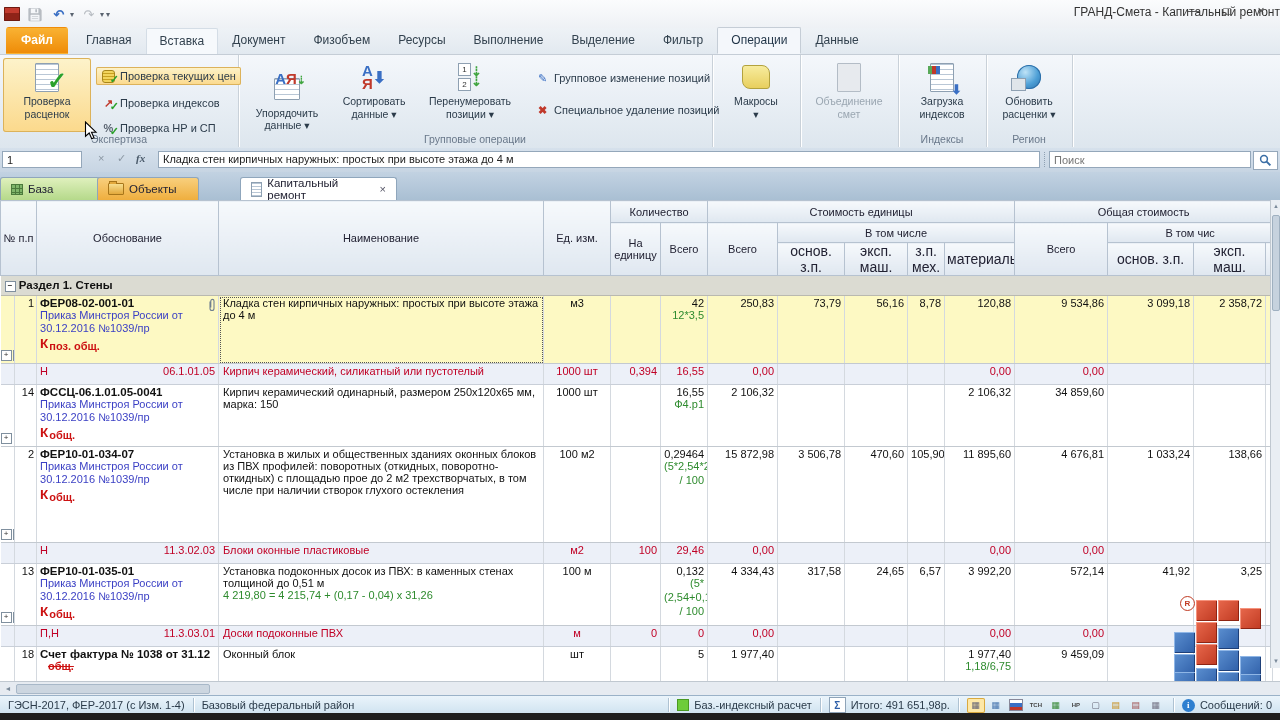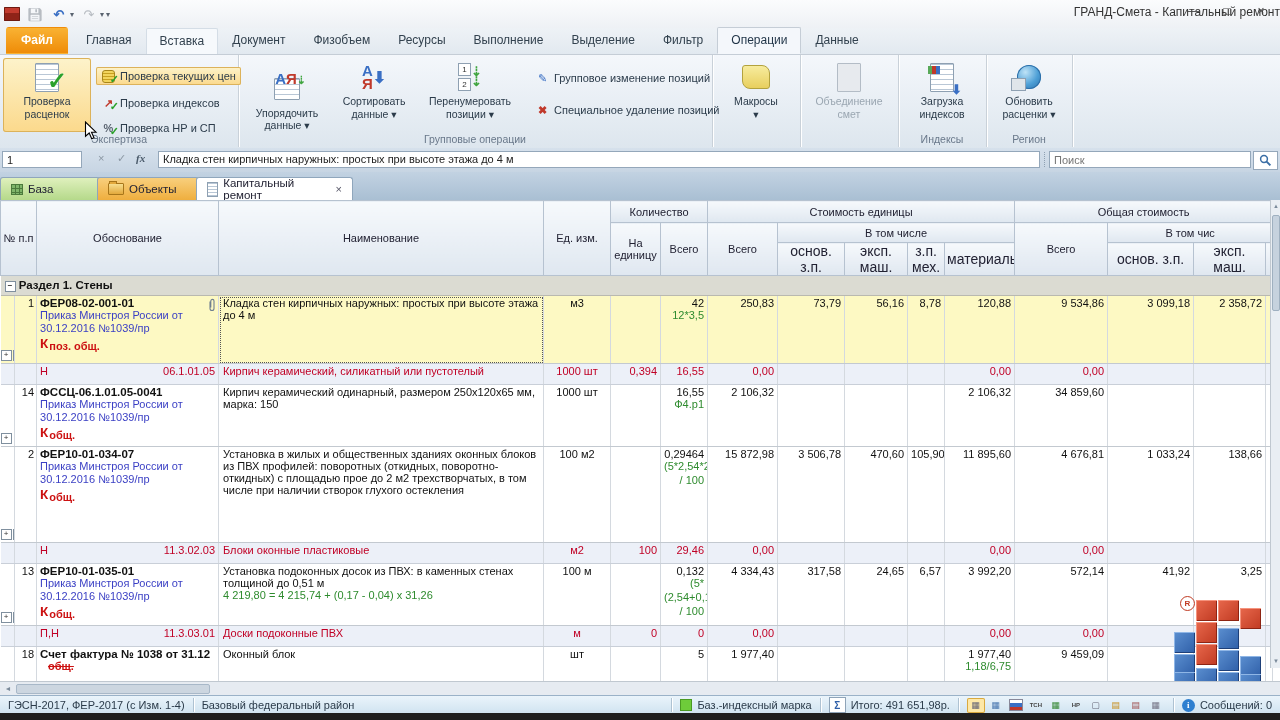--- a/index.html
+++ b/index.html
@@ -80,21 +80,21 @@
   .magbtn{position:absolute;top:3px;width:23px;height:17px;background:#fff;border:1px solid #94a7ba;
     display:flex;align-items:center;justify-content:center;}
   
   #dtabs{left:0;top:172px;width:1280px;height:28px;background:linear-gradient(#c2d2e2,#a9bfd3);
     border-bottom:1px solid #8fa6bc;}
   .dtab{position:absolute;bottom:0;height:22px;display:flex;align-items:center;gap:5px;
     font-size:11.5px;color:#223;padding:0 10px;border:1px solid #8fa6bc;border-bottom:none;
     border-radius:3px 3px 0 0;}
   .dtab.green{background:linear-gradient(#dff0bd,#b5d98a);}
   .dtab.orange{background:linear-gradient(#f8cf7d,#efae3e);}
-  .dtab.active{background:#fff;font-weight:normal;}
+  .dtab.active{background:#fff;font-weight:normal;margin-left:44px;}
   .gridicon{display:inline-block;width:12px;height:11px;background:#7fb56a;
     box-shadow:inset 0 0 0 1px #4c7a3c;background-image:linear-gradient(#4c7a3c 1px,transparent 1px),linear-gradient(90deg,#4c7a3c 1px,transparent 1px);background-size:4px 4px;}
   .foldericon{display:inline-block;width:14px;height:10px;background:linear-gradient(#f7de8e,#e3a93c);
     border:1px solid #a8761a;border-radius:1px;position:relative;}
   .foldericon::before{content:"";position:absolute;left:0;top:-3px;width:6px;height:2px;
     background:#e3a93c;border:1px solid #a8761a;border-bottom:none;}
   .pageicon{display:inline-block;width:10px;height:13px;background:#fff;border:1px solid #8ea0b2;
     background-image:linear-gradient(#b9c7d6 1px,transparent 1px);background-size:100% 3px;background-position:0 3px;}
   .closex{color:#556;font-size:11px;margin-left:3px;}
   
@@ -669,21 +669,21 @@
     <span>ГЭСН-2017, ФЕР-2017 (с Изм. 1-4)</span>
   </div>
   <span class="sdiv"></span>
   <div class="sseg">
     <span>Базовый федеральный район</span>
   </div>
   <div style="margin-left:auto;display:flex;align-items:center;height:100%;">
     <span class="sdiv"></span>
     <div class="sseg">
       <span class="gsq"></span>
-      <span>Баз.-индексный марка</span>
+      <span>Баз.-индексный расчет</span>
     </div>
     <span class="sdiv"></span>
     <div class="sseg">
       <span class="sigma">Σ</span>
       <span>Итого: 491 651,98р.</span>
     </div>
     <span class="sdiv"></span>
     <div class="sseg sicons">
       <span class="stico hl">▦</span>
       <span class="stico" style="color:#4a78b0;">▦</span>

